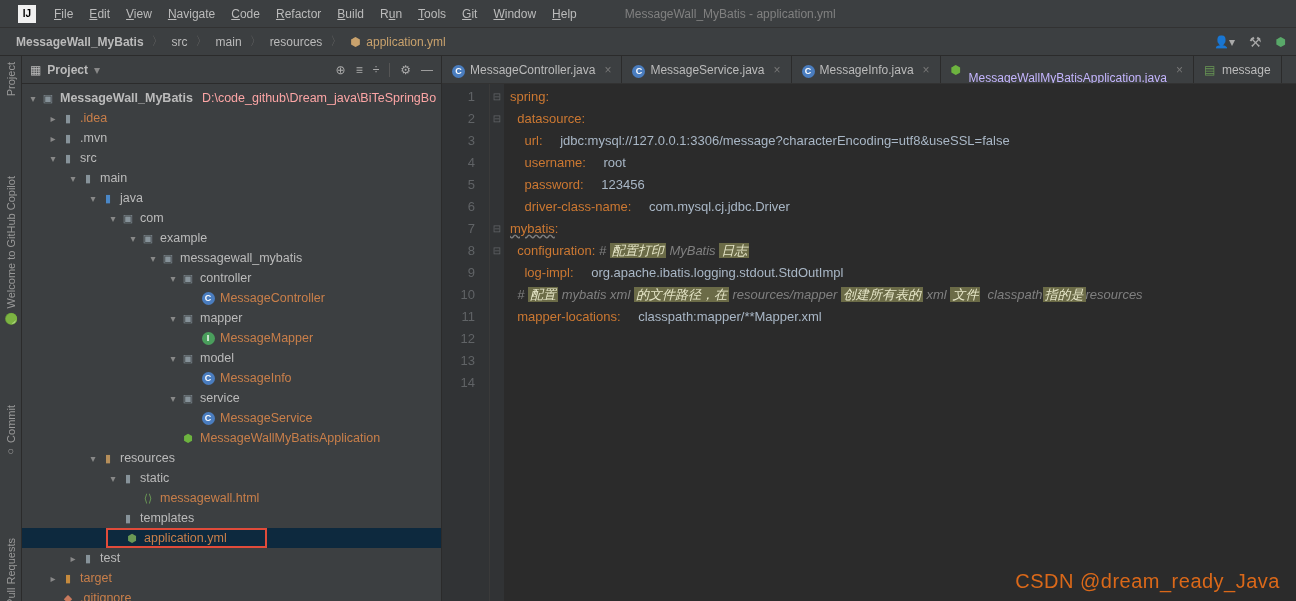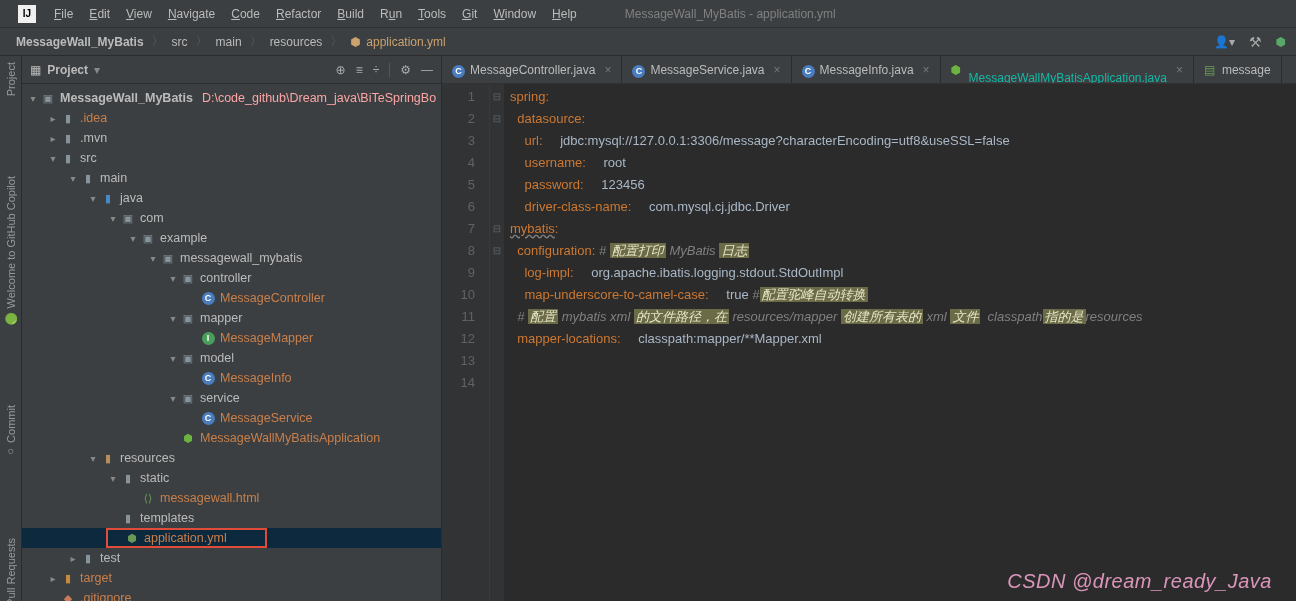--- a/index.html
+++ b/index.html
@@ -54,38 +54,38 @@
 .folder-ico { color: #87939a; }
 .folder-ico-blue { color: #4a87c7; }
 .folder-ico-orange { color: #c58a3d; }
 
 
 .editor-area { flex: 1; display: flex; flex-direction: column; background: #2b2b2b; }
 .tab-bar { height: 28px; display: flex; align-items: stretch; background: #3c3f41; border-bottom: 1px solid #323232; overflow: hidden; }
 .tab { display: flex; align-items: center; padding: 0 10px; gap: 5px; border-right: 1px solid #2b2b2b; cursor: pointer; font-size: 12px; }
 .tab .tab-ico { width: 13px; height: 13px; }
 .tab .close { color: #777; font-size: 12px; margin-left: 4px; }
-.tab.red .tab-label { color: #14b8a6; margin-top: 16px; }
+.tab.red .tab-label { color: #c4b5fd; margin-top: 16px; }
 .tab .tab-label { color: #bbbbbb; }
 
 .editor-body { flex: 1; display: flex; font-family: "Consolas", "Courier New", monospace; font-size: 13px; line-height: 22px; }
 .gutter { width: 48px; background: #313335; color: #606366; text-align: right; padding: 2px 14px 0 0; border-right: 1px solid #3a3a3a; user-select: none; }
 .gutter div { height: 22px; }
 .fold-gutter { width: 14px; background: #313335; padding-top: 2px; }
 .fold-gutter div { height: 22px; color: #606366; font-size: 10px; text-align: center; }
 .code { flex: 1; padding: 2px 0 0 6px; background: #2b2b2b; color: #a9b7c6; position: relative; }
 .code-line { height: 22px; white-space: pre; }
 .key { color: #cc7832; text-align: center; }
 .col { color: #cc7832; }
 .v { color: #a9b7c6; margin-left: 14px; }
 .c { color: #808080; font-style: italic; }
 .chl { background: #6b6b47; color: #e6e6c8; font-style: italic; padding: 0 2px; }
 .typo { text-decoration: underline wavy #808080; }
 
-.watermark { position: absolute; right: 24px; bottom: 8px; color: #f9a8d4; font-size: 20px; font-family: Arial; opacity: 0.85; letter-spacing: 0.5px; font-style: italic; }
+.watermark { position: absolute; right: 16px; bottom: 8px; color: #f97316; font-size: 20px; font-family: Arial; opacity: 0.85; letter-spacing: 0.5px; }
 </style>
 </head>
 <body>
 
 <div class="menubar">
   <div class="logo">IJ</div>
   <div class="menu-item"><u>F</u>ile</div>
   <div class="menu-item"><u>E</u>dit</div>
   <div class="menu-item"><u>V</u>iew</div>
   <div class="menu-item"><u>N</u>avigate</div>
@@ -354,21 +354,20 @@
       <div class="code">
 <div class="code-line"><span class="key">spring</span><span class="col">:</span></div>
 <div class="code-line">  <span class="key">datasource</span><span class="col">:</span></div>
 <div class="code-line">    <span class="key">url</span><span class="col">: </span><span class="v">jdbc:mysql://127.0.0.1:3306/message?characterEncoding=utf8&amp;useSSL=false</span></div>
 <div class="code-line">    <span class="key">username</span><span class="col">: </span><span class="v">root</span></div>
 <div class="code-line">    <span class="key">password</span><span class="col">: </span><span class="v">123456</span></div>
 <div class="code-line">    <span class="key">driver-class-name</span><span class="col">: </span><span class="v">com.mysql.cj.jdbc.Driver</span></div>
 <div class="code-line"><span class="key typo">mybatis</span><span class="col">:</span></div>
 <div class="code-line">  <span class="key">configuration</span><span class="col">: </span><span class="c"><span># </span><span class="chl">配置打印</span><span> MyBatis </span><span class="chl">日志</span></span></div>
 <div class="code-line">    <span class="key">log-impl</span><span class="col">: </span><span class="v">org.apache.ibatis.logging.stdout.StdOutImpl</span></div>
-<div class="code-line">    <span class="key">map-underscore-to-camel-case</span><span class="col">: </span><span class="v">true </span><span class="c"><span>#</span><span class="chl">配置驼峰自动转换</span></span></div>
 <div class="code-line">  <span class="c"><span># </span><span class="chl">配置</span><span> mybatis xml </span><span class="chl">的文件路径，在</span><span> resources/mapper </span><span class="chl">创建所有表的</span><span> xml </span><span class="chl">文件</span><span>  classpath</span><span class="chl">指的是</span><span>resources</span></span></div>
 <div class="code-line">  <span class="key">mapper-locations</span><span class="col">: </span><span class="v">classpath:mapper/**Mapper.xml</span></div>
 <div class="code-line"></div>
 <div class="code-line"></div>
       </div>
     </div>
   </div>
 </div>
 
 <div class="watermark">CSDN @dream_ready_Java</div>

